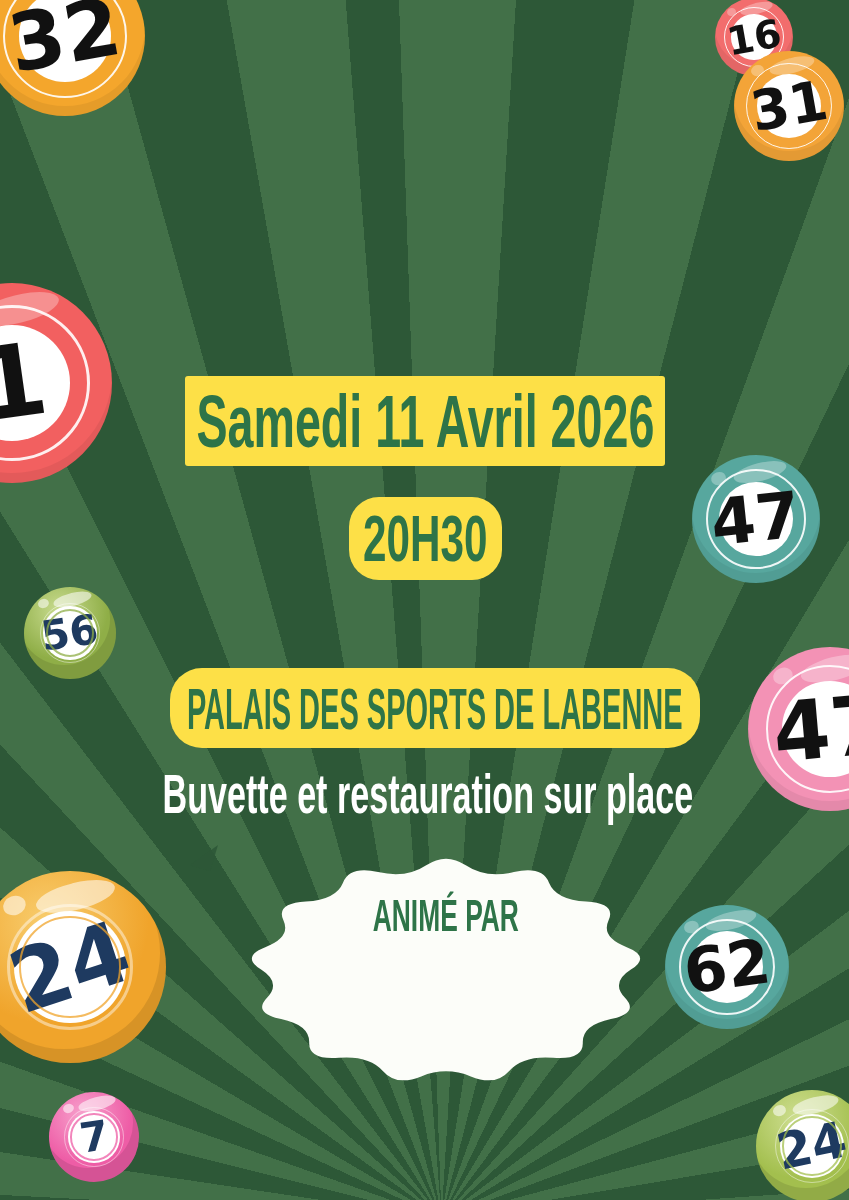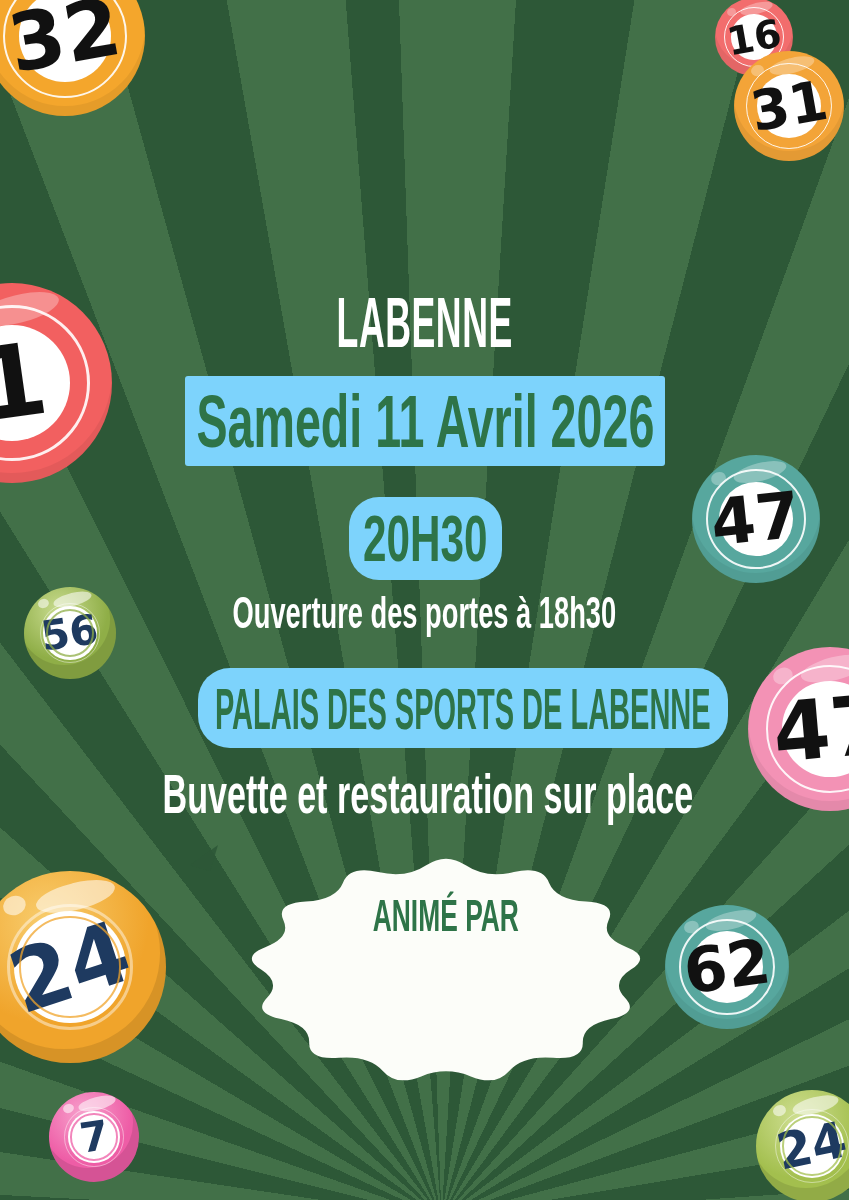--- a/index.html
+++ b/index.html
@@ -9,28 +9,28 @@
     background:repeating-conic-gradient(from -2deg at 52% 101.5%,
       var(--ray,#427048) 0deg 5.5deg, rgba(0,0,0,0) 5.5deg 11deg);}
   
   .row{position:absolute;left:0;right:0;text-align:center;white-space:nowrap;}
   .cond{display:inline-block;white-space:nowrap;font-weight:bold;transform-origin:50% 50%;}
   .title-wrap{position:absolute;left:0;right:0;top:32px;height:236px;display:flex;align-items:center;justify-content:center;}
   .title{font-family:"DejaVu Serif",serif;font-weight:bold;color:#fff;font-size:270px;line-height:1;
     -webkit-text-stroke:6px #ffffff;letter-spacing:-6px;transform:scaleX(.66);display:inline-block;}
   .city{top:283px;}
   .city .cond{font-size:70px;color:#fff;transform:scaleX(.51);letter-spacing:1px;}
-  .whitebox{position:absolute;background:#7dd3fc;display:flex;align-items:center;justify-content:center;}
+  .whitebox{position:absolute;background:#fde047;display:flex;align-items:center;justify-content:center;}
   .date-box{left:185px;top:376px;width:480px;height:90px;border-radius:3px;}
   .date-box .cond{font-size:74px;color:var(--green_text,#2e7448);transform:scaleX(.63);}
   .time-box{left:349px;top:497px;width:153px;height:83px;border-radius:30px;}
   .time-box .cond{font-size:64px;color:var(--green_text,#2e7448);transform:scaleX(.66);}
   .doors{top:588px;}
   .doors .cond{font-size:44px;color:#fff;transform:scaleX(.62);}
-  .venue-box{left:170px;top:668px;width:530px;height:80px;border-radius:32px;margin-left:28px;}
+  .venue-box{left:170px;top:668px;width:530px;height:80px;border-radius:32px;}
   .venue-box .cond{font-size:58px;color:var(--green_text,#2e7448);transform:scaleX(.50);}
   .food{top:762px;text-decoration:underline;}
   .food .cond{font-size:55px;color:#fff;transform:scaleX(.62);}
   .burst-svg{position:absolute;left:229px;top:845px;}
   .host-text{position:absolute;left:229px;top:888px;width:434px;text-align:center;}
   .host-text .line{line-height:56px;text-decoration:underline;}
   .host-text .cond{font-size:44px;color:var(--green_text,#2e7448);transform:scaleX(.60);}
   .organizer{top:1122px;}
   .organizer span{display:inline-block;font-size:40px;font-weight:normal;color:var(--pale_text,#e8f1e3);
     transform:scaleX(.84);white-space:nowrap;}
@@ -143,35 +143,29 @@
         <i class="hl a"></i>
         <i class="hl b"></i>
         <div class="ringline" style="border-width: 1.96px;"></div>
         <div class="face">
           <span class="num" style="font-size: 50px; color: rgb(30, 58, 96); transform: rotate(-12deg);">24</span>
         </div>
       </div>
     </div>
 
 
-  <div class="row city">
-    <span class="cond">LABENNE</span>
-  </div>
 
   <div class="whitebox date-box">
     <span class="cond">Samedi 11 Avril 2026</span>
   </div>
 
   <div class="whitebox time-box">
     <span class="cond">20H30</span>
   </div>
 
-  <div class="row doors">
-    <span class="cond">Ouverture des portes à 18h30</span>
-  </div>
 
   <div class="whitebox venue-box">
     <span class="cond">PALAIS DES SPORTS DE LABENNE</span>
   </div>
 
   <div class="row food">
     <span class="cond">Buvette et restauration sur place</span>
   </div>
 
   <svg class="burst-svg" width="434" height="252" viewBox="0 0 434 252">

